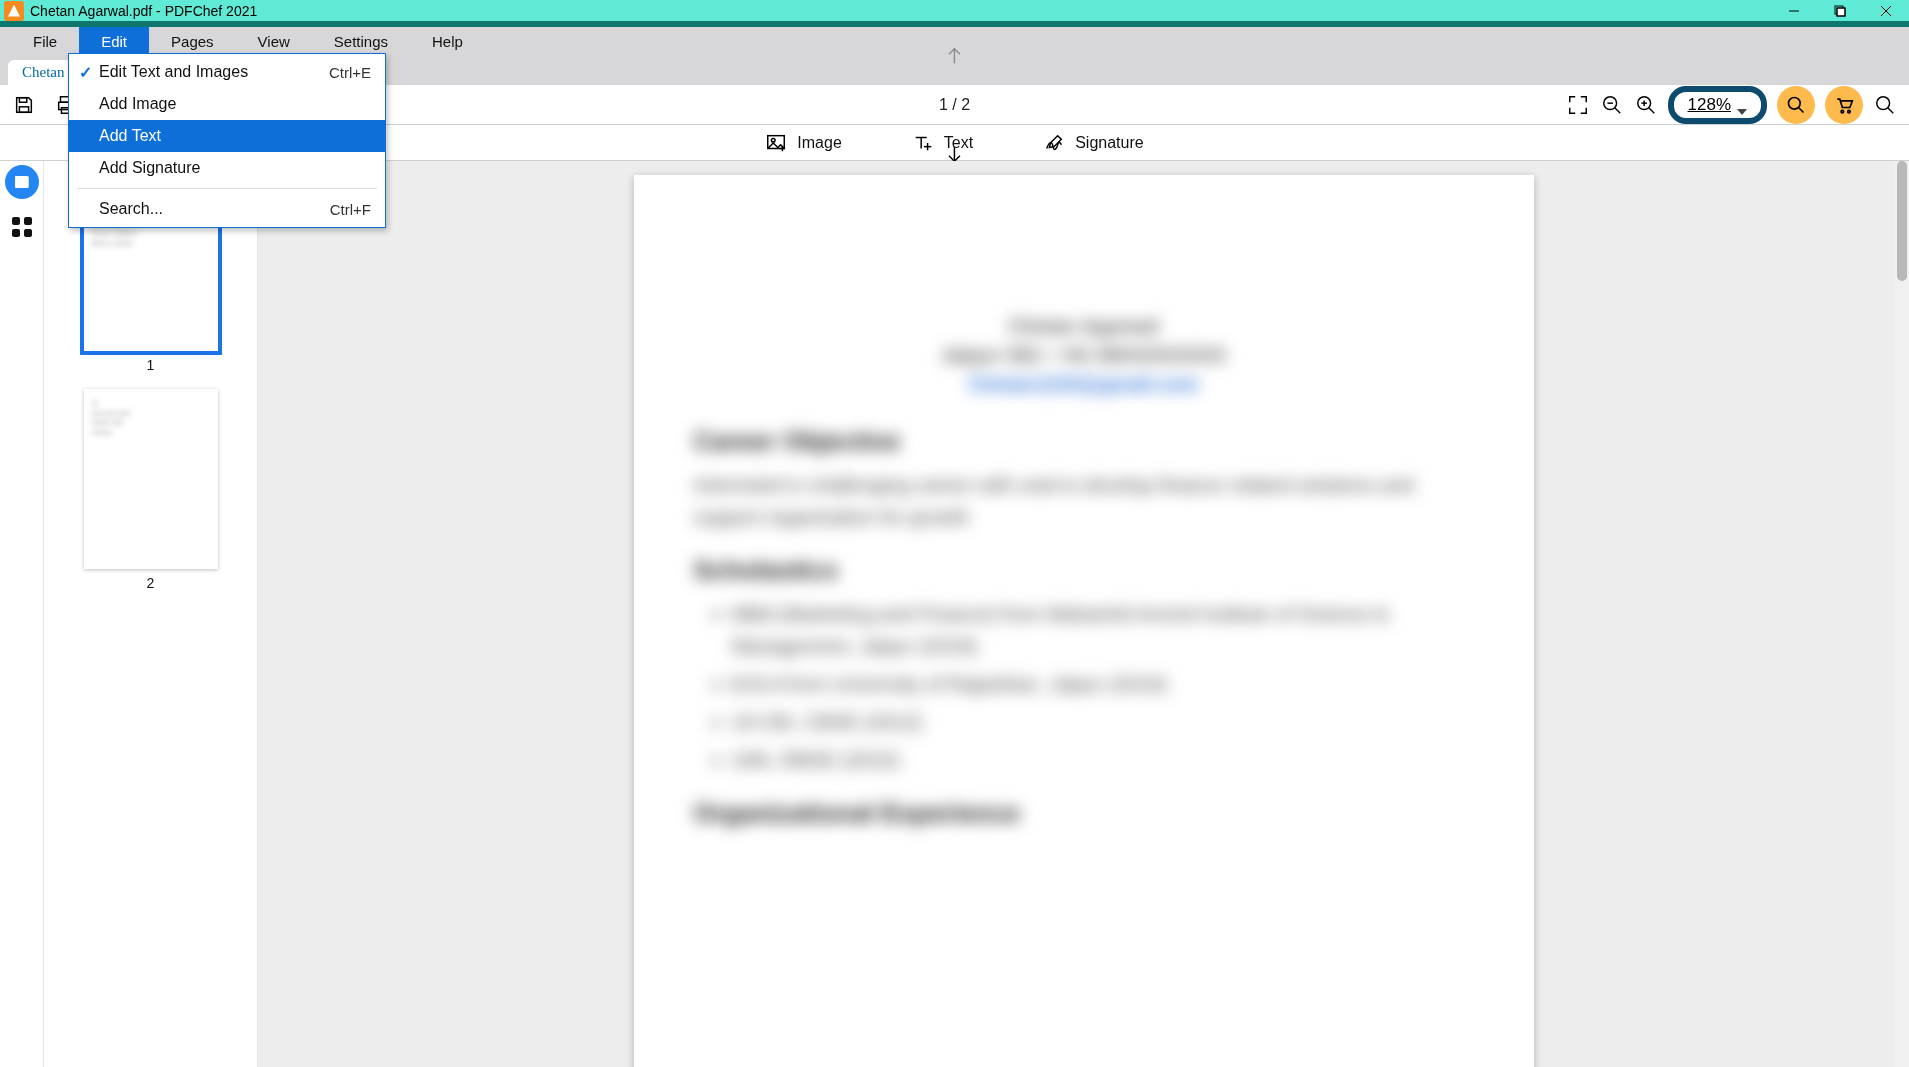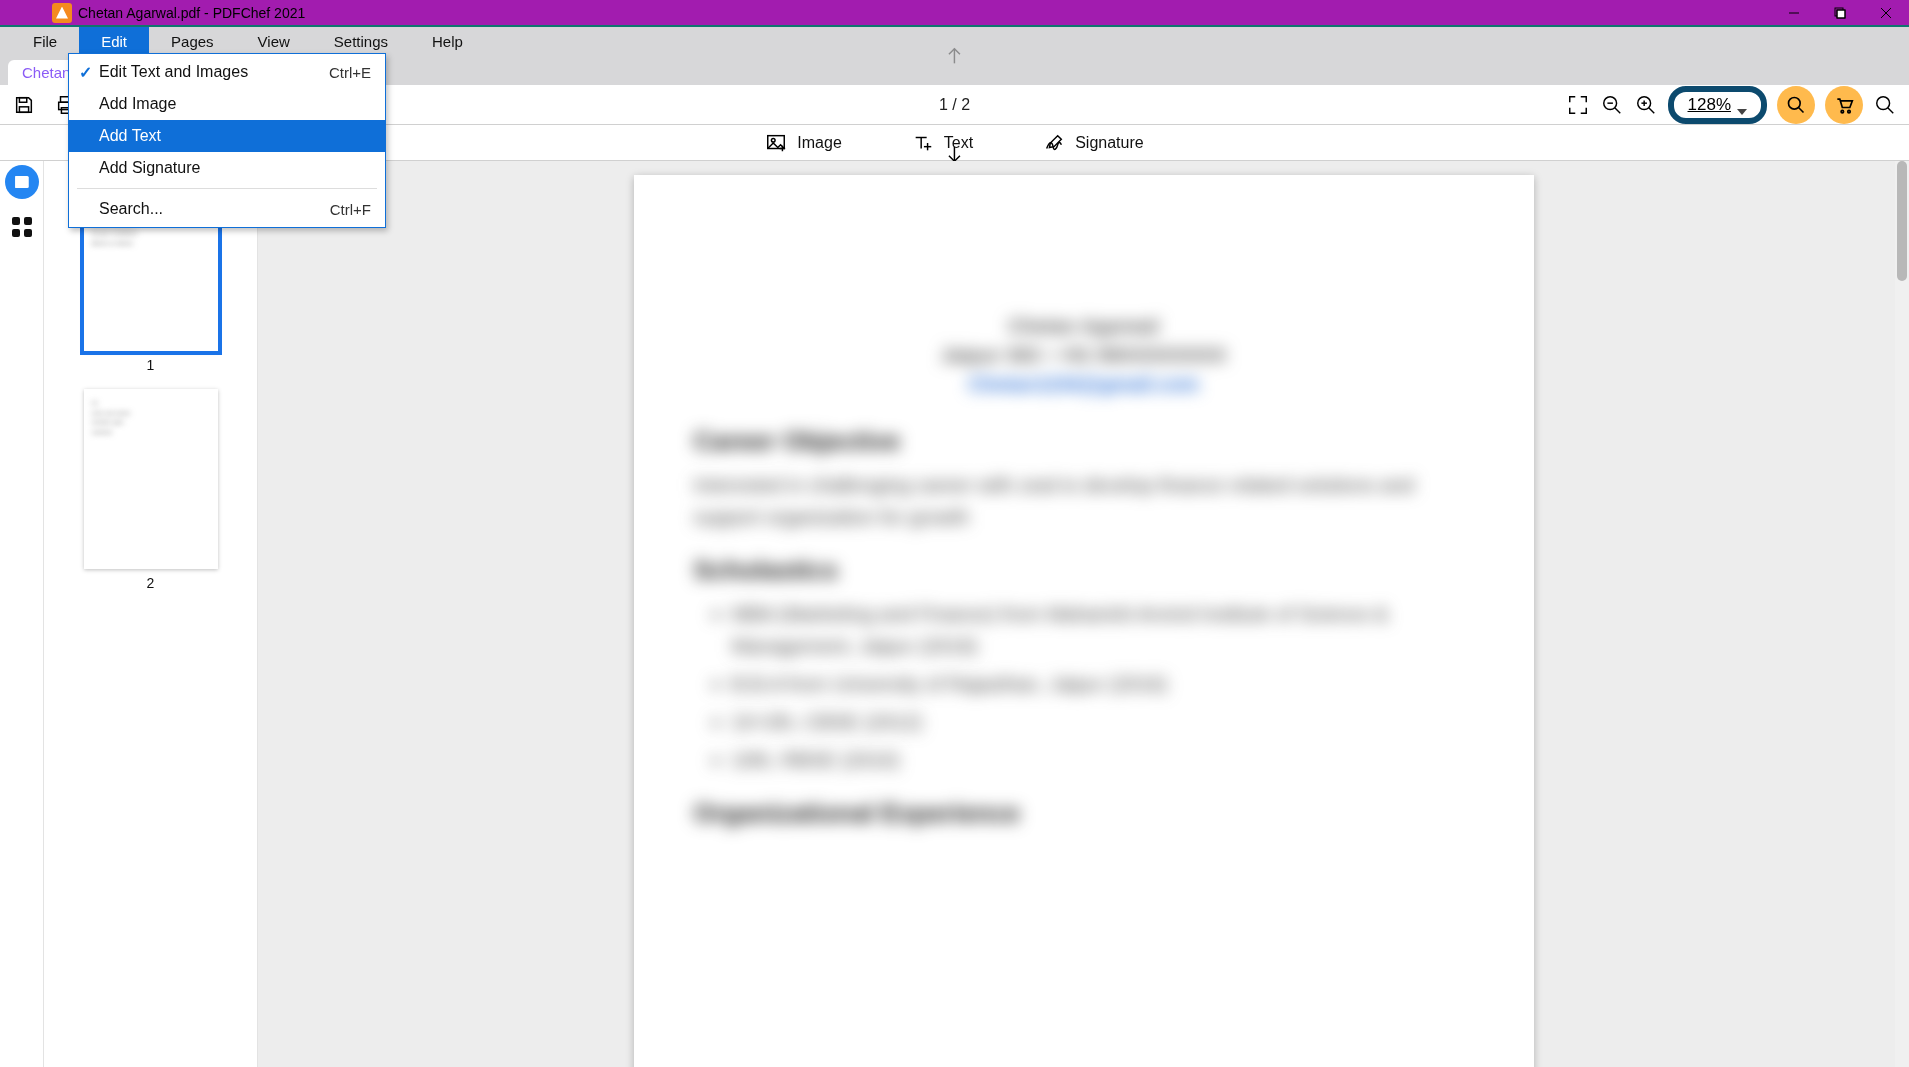--- a/index.html
+++ b/index.html
@@ -1,34 +1,34 @@
 <!DOCTYPE html>
 <html><head>
 <meta charset="utf-8">
 <style>
   * { box-sizing: border-box; margin: 0; padding: 0; font-family: "Segoe UI", Arial, sans-serif; }
   html, body { width: 100%; height: 100%; overflow: hidden; background: #fff; }
 
   
-  .titlebar { height: 27px; display: flex; align-items: center; background: #a21caf; border-bottom: 2px solid #0f766e; padding-left: 48px; }
+  .titlebar { height: 27px; display: flex; align-items: center; background: #5eead4; border-bottom: 6px solid #0f766e; }
   .titlebar .app-icon { width: 20px; height: 20px; margin: 0 6px 0 4px; background: #f58a1f; border-radius: 3px; position: relative; }
   .titlebar .app-icon::after { content: ""; position: absolute; inset: 4px; background: #fff; clip-path: polygon(50% 0, 100% 100%, 0 100%); }
   .titlebar .title { font-size: 14px; color: #000; }
   .titlebar .spacer { flex: 1; }
   .titlebar .winbtn { width: 46px; height: 27px; display: flex; align-items: center; justify-content: center; }
   .titlebar .winbtn svg { width: 12px; height: 12px; stroke: #000; stroke-width: 1; fill: none; }
 
   
   .menubar { height: 28px; background: #d7d7d9; display: flex; align-items: stretch; padding-left: 11px; }
   .menubar .menu { padding: 0 22px; font-size: 15px; color: #111; display: flex; align-items: center; position: relative; }
   .menubar .menu.open { background: #0f6fd8; color: #fff; }
 
   
   .tabsrow { height: 30px; background: #d7d7d9; display: flex; align-items: flex-end; padding-left: 8px; }
-  .tab { background: #fff; border-top-left-radius: 6px; border-top-right-radius: 6px; padding: 4px 42px 4px 14px; font-size: 15px; color: #8b5cf6; position: relative; }
+  .tab { background: #fff; border-top-left-radius: 6px; border-top-right-radius: 6px; padding: 4px 42px 4px 14px; font-size: 15px; color: #0369a1; position: relative; font-family: Liberation Serif, serif; }
 
   
   .toolbar { height: 40px; border-bottom: 1px solid #d0d0d0; display: flex; align-items: center; padding: 0 12px; position: relative; }
   .toolbar .left { display: flex; gap: 18px; align-items: center; }
   .toolbar .center { position: absolute; left: 50%; transform: translateX(-50%); display: flex; gap: 28px; align-items: center; flex-direction: column; }
   .toolbar .right { margin-left: auto; display: flex; gap: 10px; align-items: center; }
   .tbtn { width: 24px; height: 24px; display: flex; align-items: center; justify-content: center; }
   .tbtn svg { width: 22px; height: 22px; stroke: #000; stroke-width: 1.6; fill: none; }
   .page-ind { font-size: 16px; color: #222; }
   .zoom-pill { border: 6px solid #0c4a6e; border-radius: 18px; padding: 3px 14px; font-size: 17px; display: flex; align-items: flex-end; gap: 6px; text-decoration: underline; }

